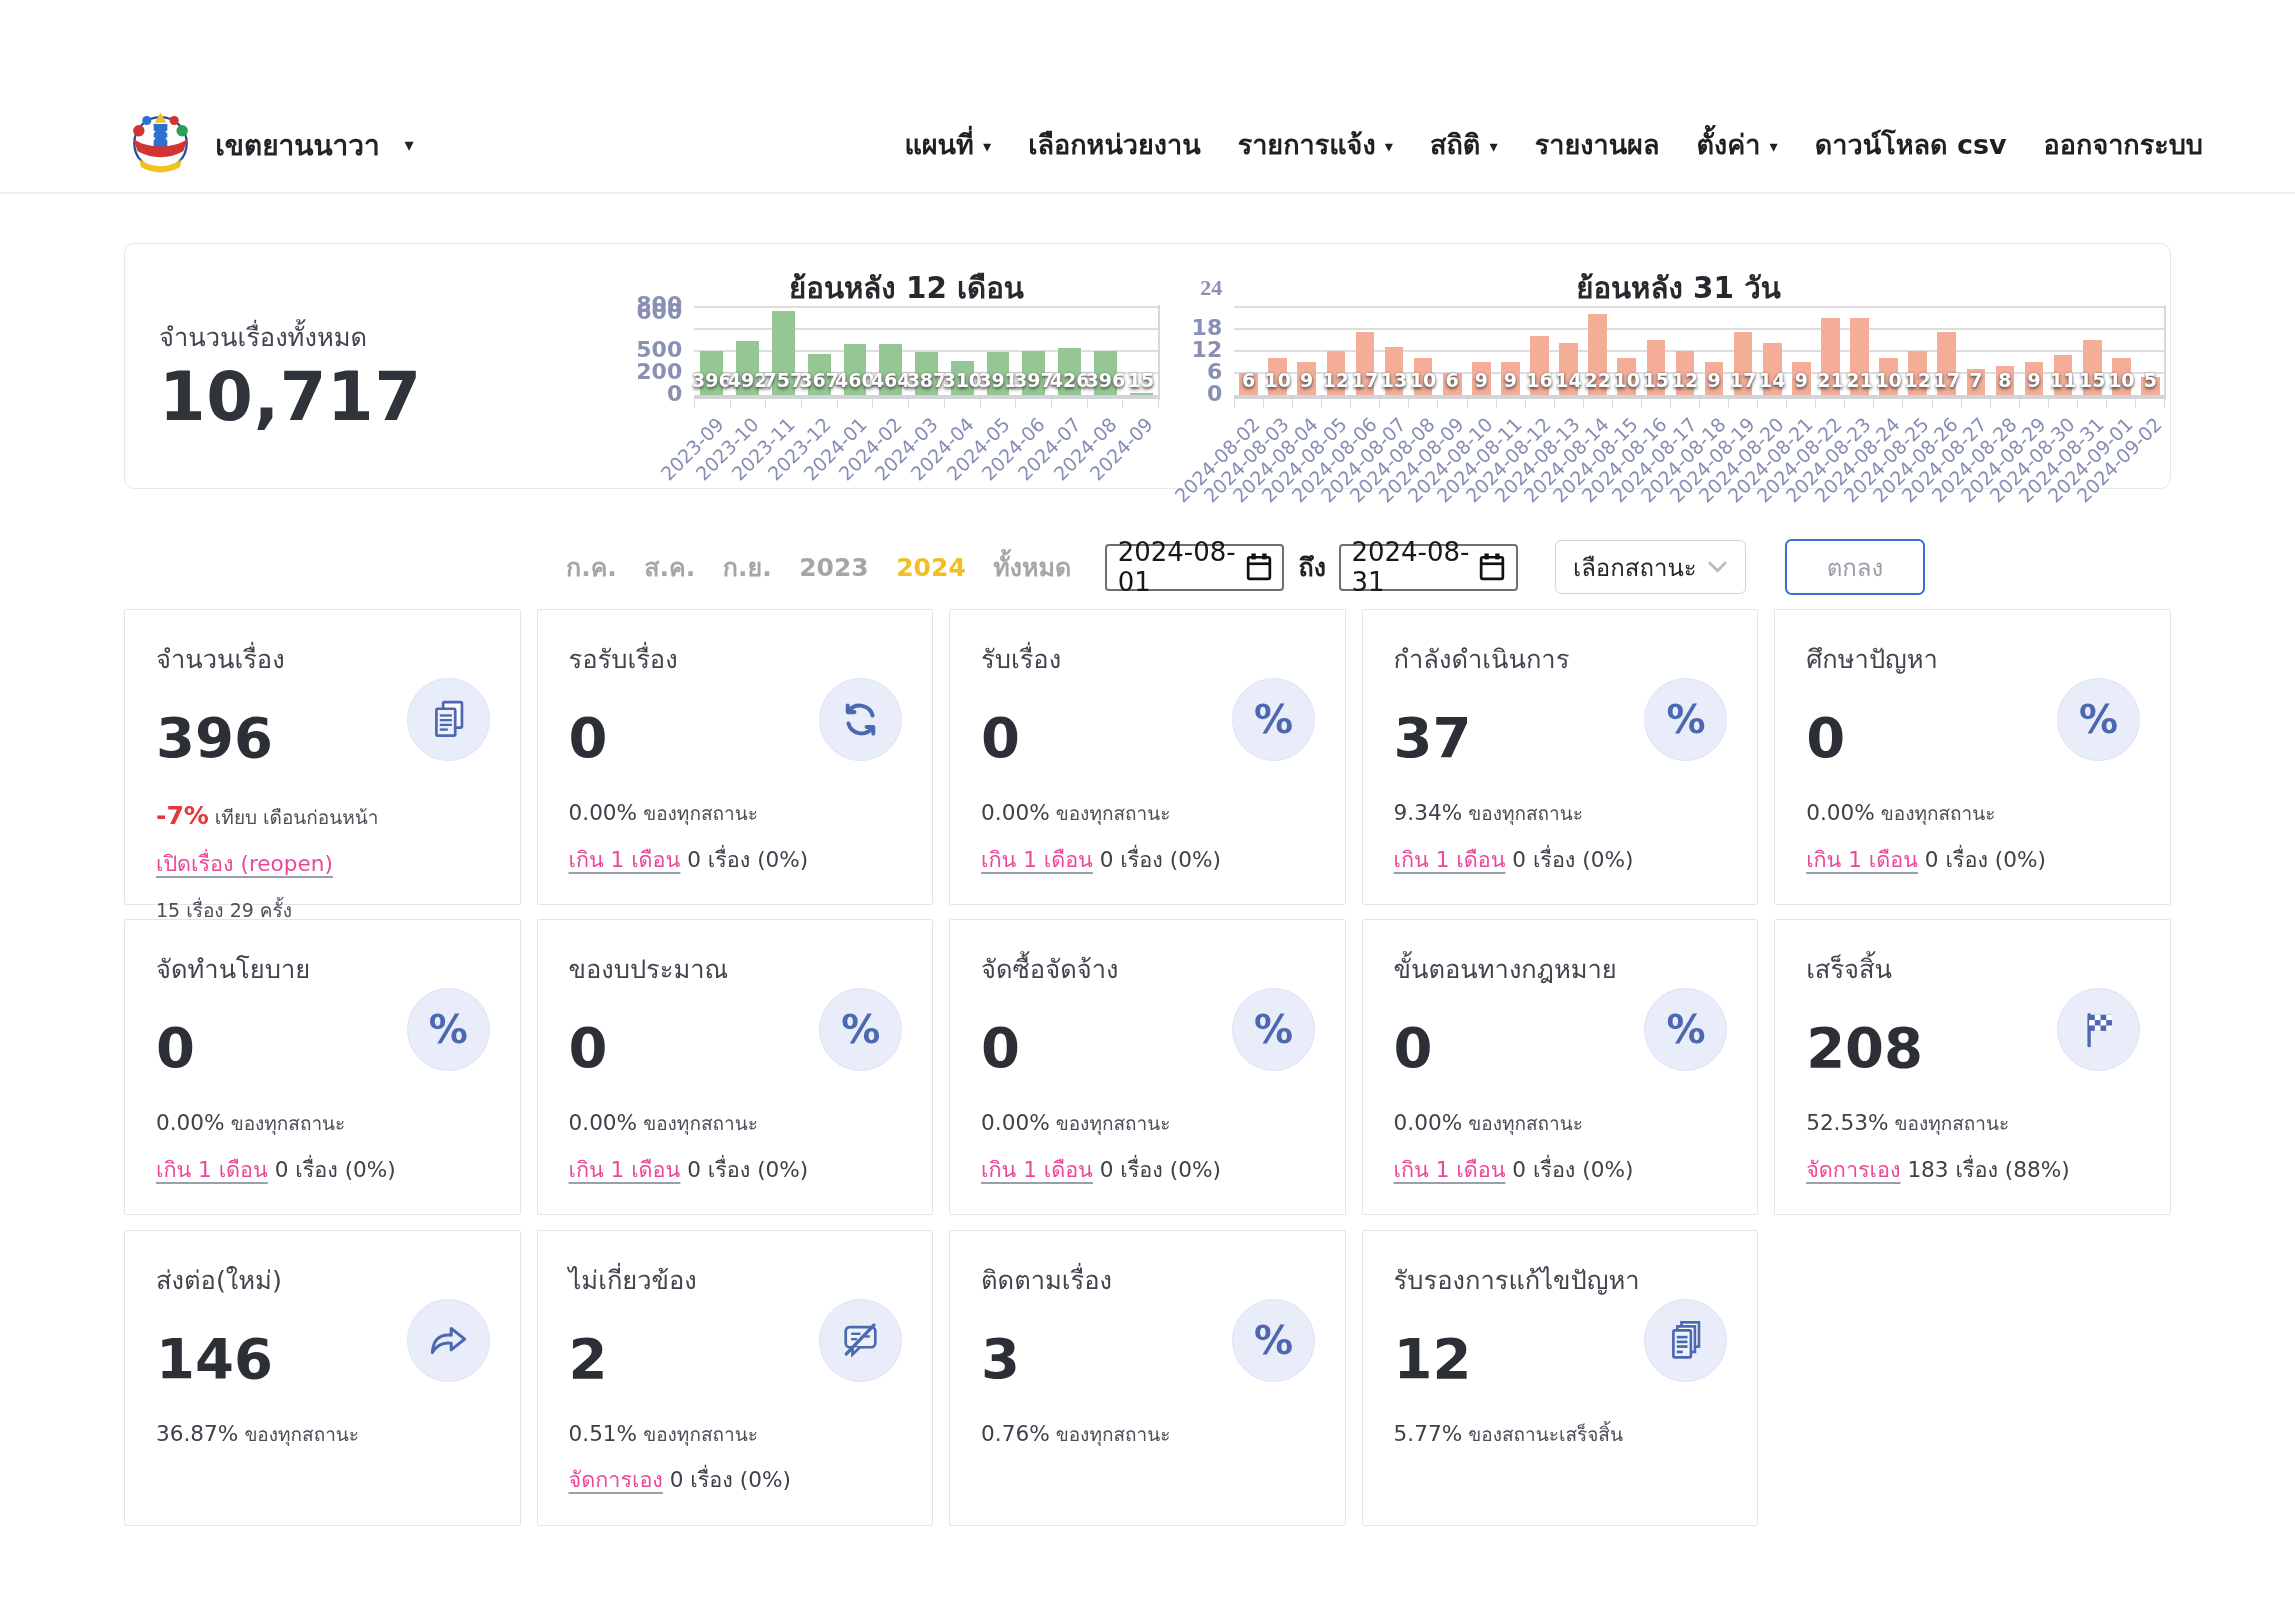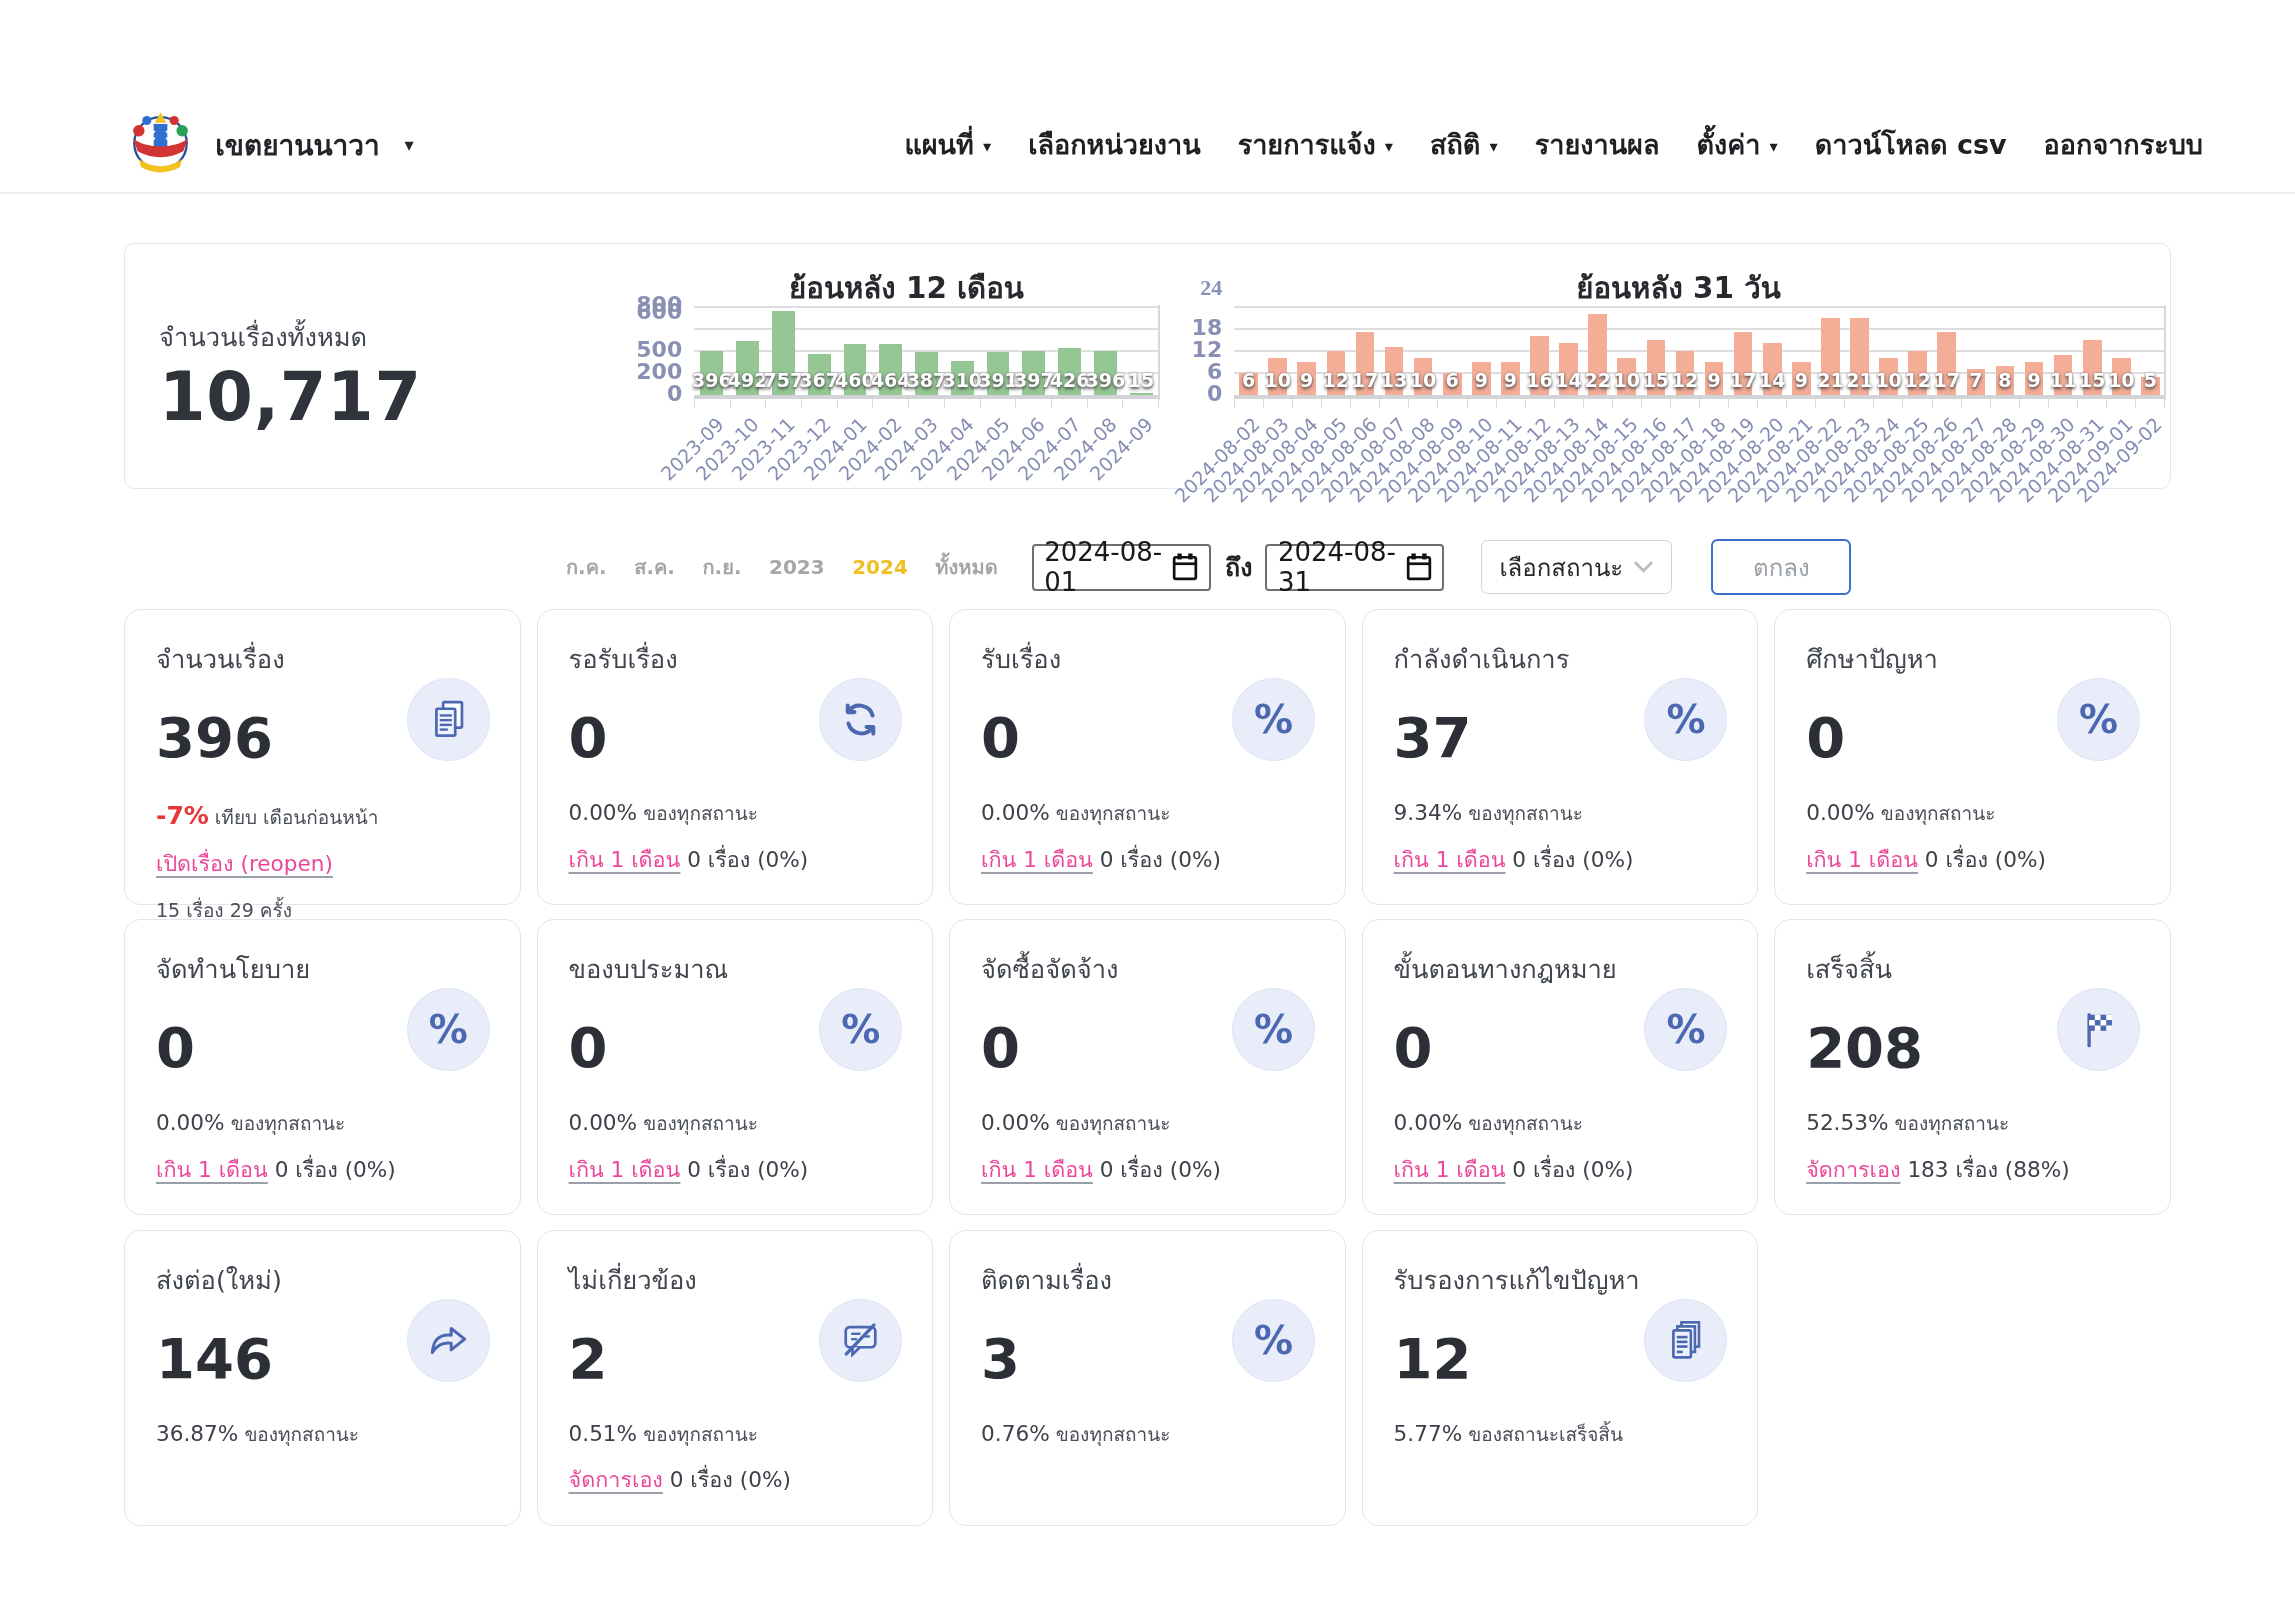--- a/index.html
+++ b/index.html
@@ -46,40 +46,40 @@
   .ticks div:last-child{border-right:1.3px solid #d8d8d8;}
   .xrow{display:flex;position:relative;height:79px;}
   #chart-12mo .xrow{margin-left:46px;width:465px;}
   #chart-31d .xrow{margin-left:49px;width:931px;}
   .xcell{flex:1;position:relative;}
   .xlab{position:absolute;top:5.2px;right:50%;transform:rotate(-45deg);transform-origin:100% 0;
         font-size:19px;color:#868db3;white-space:nowrap;}
 
   
   .filter-row{position:absolute;left:566px;top:537px;height:60px;display:flex;align-items:center;}
-  .qlinks{display:flex;align-items:center;gap:27.5px;font-size:20px;font-weight:700;color:#a6a6a6;}
+  .qlinks{display:flex;align-items:center;gap:27.5px;font-size:25px;font-weight:700;color:#a6a6a6;}
   .qlink{cursor:pointer;white-space:nowrap;}
   .qlink.active{color:#f1bf24;}
   .date-input{display:flex;align-items:center;justify-content:space-between;width:179px;height:47px;
               border:2.6px solid #6f6f6f;border-radius:3.9px;padding:0 10.5px;box-sizing:border-box;
               font-size:26px;color:#17181a;background:#fff;cursor:pointer;}
   .di-from{margin-left:34px;} .di-to{margin-left:13px;}
   .to-label{margin-left:14.4px;font-size:25px;font-weight:600;color:#222;}
   .cal-icon{width:26px;height:30px;flex:0 0 auto;}
   .select{display:flex;align-items:center;justify-content:space-between;width:191px;height:54px;
           border:1.3px solid #d2d2d2;border-radius:6.5px;padding:0 17px;margin-left:37px;box-sizing:border-box;
           font-size:24px;color:#26282c;background:#fff;cursor:pointer;}
   .btn{display:flex;align-items:center;justify-content:center;width:140px;height:56px;margin-left:39px;
        border:2.6px solid #3a6fd0;border-radius:6.5px;font-size:24px;color:#9aa0a8;background:#fff;
        box-sizing:border-box;cursor:pointer;}
 
   
   .cards{position:absolute;left:124px;top:609px;width:2047px;display:grid;
          grid-template-columns:repeat(5,1fr);gap:14.4px 15.7px;grid-auto-rows:296px;}
-  .card{position:relative;border:1.3px solid #e2e5ea;border-radius:17px;background:#fff;
+  .card{position:relative;border:1.3px solid #e2e5ea;border-radius:2px;background:#fff;
         padding:29px 31px;box-sizing:border-box;}
   .card-title{font-size:25.5px;color:#3f444d;}
   .card-value{font-size:56px;font-weight:700;color:#2c3036;margin-top:26px;}
   .icon-circle{position:absolute;right:30px;top:68px;width:81px;height:81px;border-radius:50%;
                background:#e9edf9;border:1.3px solid #dde3f6;display:flex;align-items:center;justify-content:center;}
   .icon-circle svg{width:43px;height:43px;}
   .pct{font-size:39px;font-weight:700;color:#4b68b1;}
   .card-lines{margin-top:30px;display:flex;flex-direction:column;gap:19.6px;}
   .card-line{font-size:21.6px;color:#3d4149;line-height:1.25;}
   .card-line .sub{font-size:19px;color:#4a4f58;}

